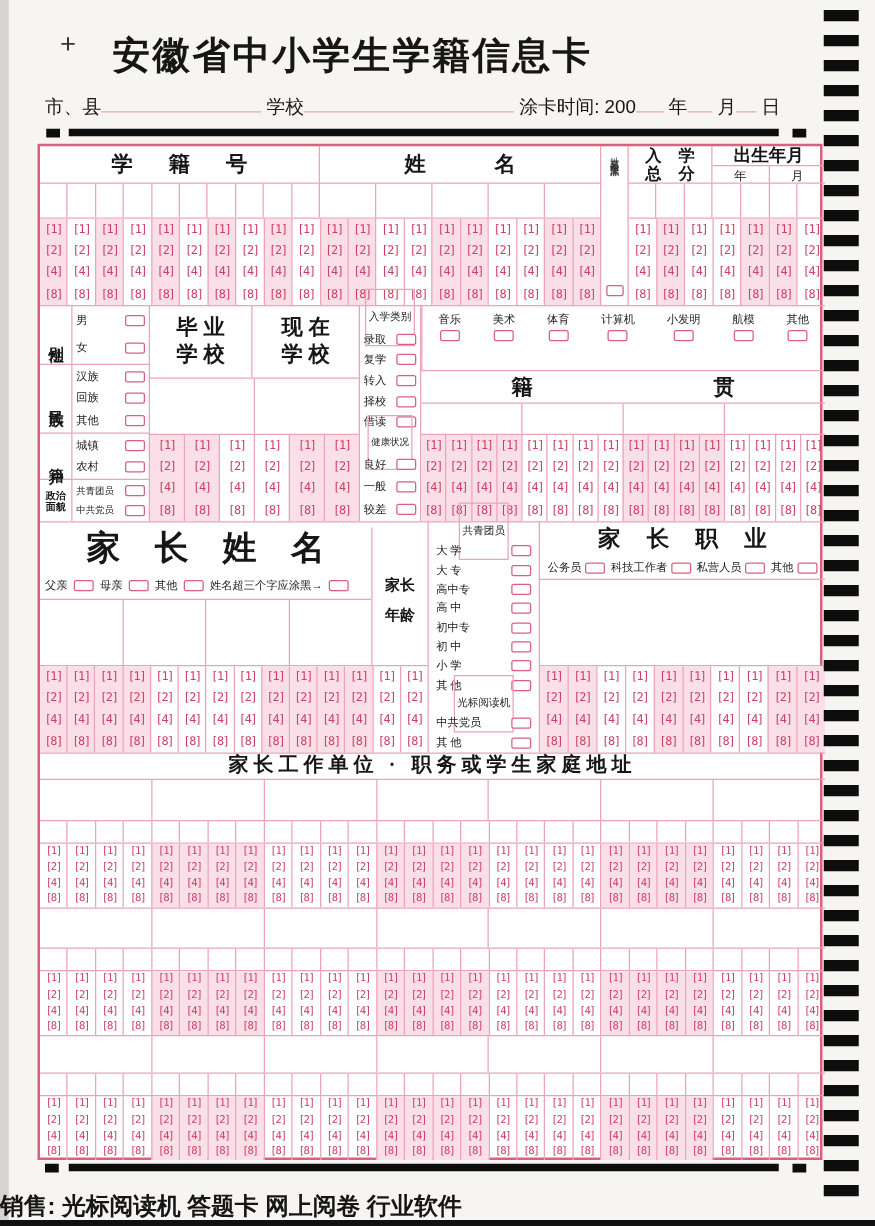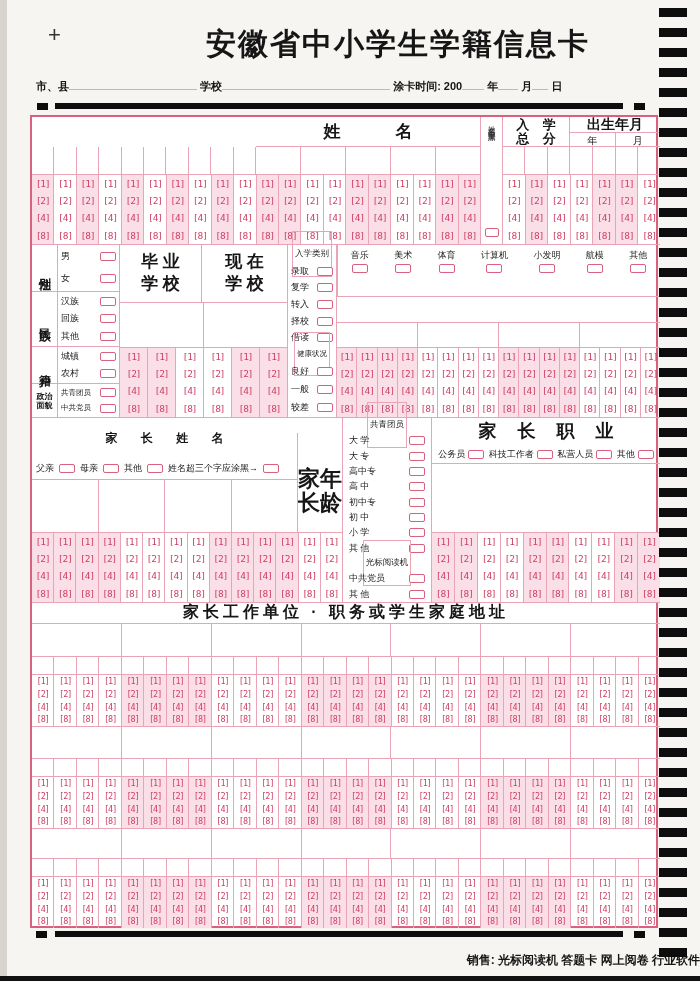--- a/index.html
+++ b/index.html
@@ -52,37 +52,38 @@
   .boxed-label{border:1px solid var(--pl);font-size:8.5px;color:#222;padding:16px 2px;white-space:nowrap;font-family:"Liberation Serif",serif}
 </style>
 </head>
 <body>
 
 <div class="page">
   <div class="edge-left"></div>
 
   <div class="bx" style="left:48px;top:22px;font-size:22px;color:#333">+</div>
 
-  <div class="bx hb" style="left:90px;top:24px;width:500px;font-size:30px;letter-spacing:2px;text-align:right">安徽省中小学生学籍信息卡</div>
-
-  <div class="bx" style="left:36px;top:76px;width:620px;height:20px;font-size:11px;font-weight:bold;white-space:nowrap">
+  <div class="bx hb" style="left:90px;top:24px;width:500px;font-size:30px;letter-spacing:2px;text-align:left">安徽省中小学生学籍信息卡</div>
+
+  <div class="bx" style="left:36px;top:76px;width:620px;height:20px;font-size:15px;font-weight:normal;white-space:nowrap">
     <span>市、县</span><span class="ul" style="width:128px"></span>
     <span>学校</span><span class="ul" style="width:168px"></span>
     <span>涂卡时间: 200</span><span class="ul" style="width:22px"></span>
     <span>年</span><span class="ul" style="width:20px"></span>
     <span>月</span><span class="ul" style="width:16px"></span>
     <span>日</span>
   </div>
 
   <div class="bar" style="left:37px;top:103px;width:11px;height:7px"></div>
   <div class="bar" style="left:55px;top:103px;width:568px;height:6px"></div>
   <div class="bar" style="left:634px;top:103px;width:11px;height:7px"></div>
 
   <div class="form">
 
+    <div class="bx ctr hb" style="left:0;top:0;width:224px;height:30px;border-right:1px solid var(--pl);border-bottom:1px solid var(--pl);font-size:17px;letter-spacing:12px;padding-left:12px">学 籍 号</div>
     <div class="bx hb" style="left:224px;top:0;width:224px;height:30px;border-bottom:1px solid var(--pl);font-size:17px;display:flex;justify-content:space-around;align-items:center;padding:0 40px">
       <span>姓</span>
       <span>名</span>
     </div>
 
     <div class="bx" style="left:448px;top:0;width:23px;height:127px;border-left:1px solid var(--pl);border-right:1px solid var(--pl);display:flex;flex-direction:column;align-items:center;justify-content:space-between;padding:3px 0">
       <span class="vtext">姓名超三个字应涂黑↓</span>
       <span class="cb" style="width:12px;margin-bottom:4px"></span>
     </div>
     <div class="bx hb" style="left:471px;top:0;width:67px;height:30px;border-right:1px solid var(--pl);border-bottom:1px solid var(--pl);display:flex;flex-direction:column;justify-content:center;align-items:center;font-size:13px;line-height:14px;letter-spacing:5px;padding-left:5px">
@@ -472,20 +473,21 @@
             <span class="ol">航模</span>
             <span class="cb"></span>
           </span>
           <span class="opt">
             <span class="ol">其他</span>
             <span class="cb"></span>
           </span>
         </div>
     </div>
 
+    <div class="bx ctr hb" style="left:305px;top:180px;width:323px;height:25px;font-size:17px;letter-spacing:70px;padding-left:70px">籍 贯</div>
     <div class="bx cells" style="left:305px;top:205px;width:323px;height:25px;border-top:1px solid var(--pl)">
         <div class="cell"></div>
         <div class="cell"></div>
         <div class="cell"></div>
         <div class="cell"></div>
       </div>
     <div class="bx grid" style="left:305px;top:230px;width:323px;height:70px">
         <div class="bcol shaded">
           <div class="bub">[1]</div>
           <div class="bub">[2]</div>
@@ -580,39 +582,39 @@
           <div class="bub">[1]</div>
           <div class="bub">[2]</div>
           <div class="bub">[4]</div>
           <div class="bub">[8]</div>
         </div>
       </div>
 
     <div class="line" style="left:0;top:300px;width:628px"></div>
 
     <div class="bx" style="left:0;top:300px;width:265px;height:115px">
-      <div class="ctr hb" style="height:42px;font-size:12px;letter-spacing:10px;padding-left:10px">家 长 姓 名</div>
+      <div class="ctr hb" style="height:42px;font-size:27px;letter-spacing:10px;padding-left:10px">家 长 姓 名</div>
       <div style="display:flex;align-items:center;gap:5px;padding:0 4px;height:18px">
         <span class="ol">父亲</span>
           <span class="cb"></span>
         <span class="ol">母亲</span>
           <span class="cb"></span>
         <span class="ol">其他</span>
           <span class="cb"></span>
         <span class="ol">姓名超三个字应涂黑→</span>
           <span class="cb"></span>
       </div>
       <div class="cells" style="height:53px;margin-top:2px;border-top:1px solid var(--pl)">
           <div class="cell"></div>
           <div class="cell"></div>
           <div class="cell"></div>
           <div class="cell"></div>
         </div>
     </div>
-    <div class="bx ctr hb" style="left:265px;top:316px;width:45px;height:115px;border-left:1px solid var(--pl);font-size:22px;flex-direction:row;line-height:24px">
+    <div class="bx ctr hb" style="left:265px;top:305px;width:45px;height:115px;border-left:1px solid var(--pl);font-size:12px;flex-direction:column;line-height:24px">
       <span>家长</span>
       <span>年龄</span>
     </div>
     <div class="bx grid" style="left:0;top:415px;width:310px;height:70px">
         <div class="bcol shaded">
           <div class="bub">[1]</div>
           <div class="bub">[2]</div>
           <div class="bub">[4]</div>
           <div class="bub">[8]</div>
         </div>
@@ -1468,21 +1470,21 @@
             <div class="bub">[8]</div>
           </div>
         </div>
     </div>
   </div>
 
   <div class="bar" style="left:36px;top:931px;width:11px;height:7px"></div>
   <div class="bar" style="left:55px;top:931px;width:568px;height:6px"></div>
   <div class="bar" style="left:634px;top:931px;width:11px;height:7px"></div>
 
-  <div class="bx hb" style="left:0;top:952px;width:700px;text-align:right;font-size:12px">销售: 光标阅读机 答题卡 网上阅卷 行业软件</div>
+  <div class="bx hb" style="left:0;top:952px;width:700px;text-align:left;font-size:19px">销售: 光标阅读机 答题卡 网上阅卷 行业软件</div>
 
   <div class="marks">
       <div class="mark"></div>
       <div class="mark"></div>
       <div class="mark"></div>
       <div class="mark"></div>
       <div class="mark"></div>
       <div class="mark"></div>
       <div class="mark"></div>
       <div class="mark"></div>

